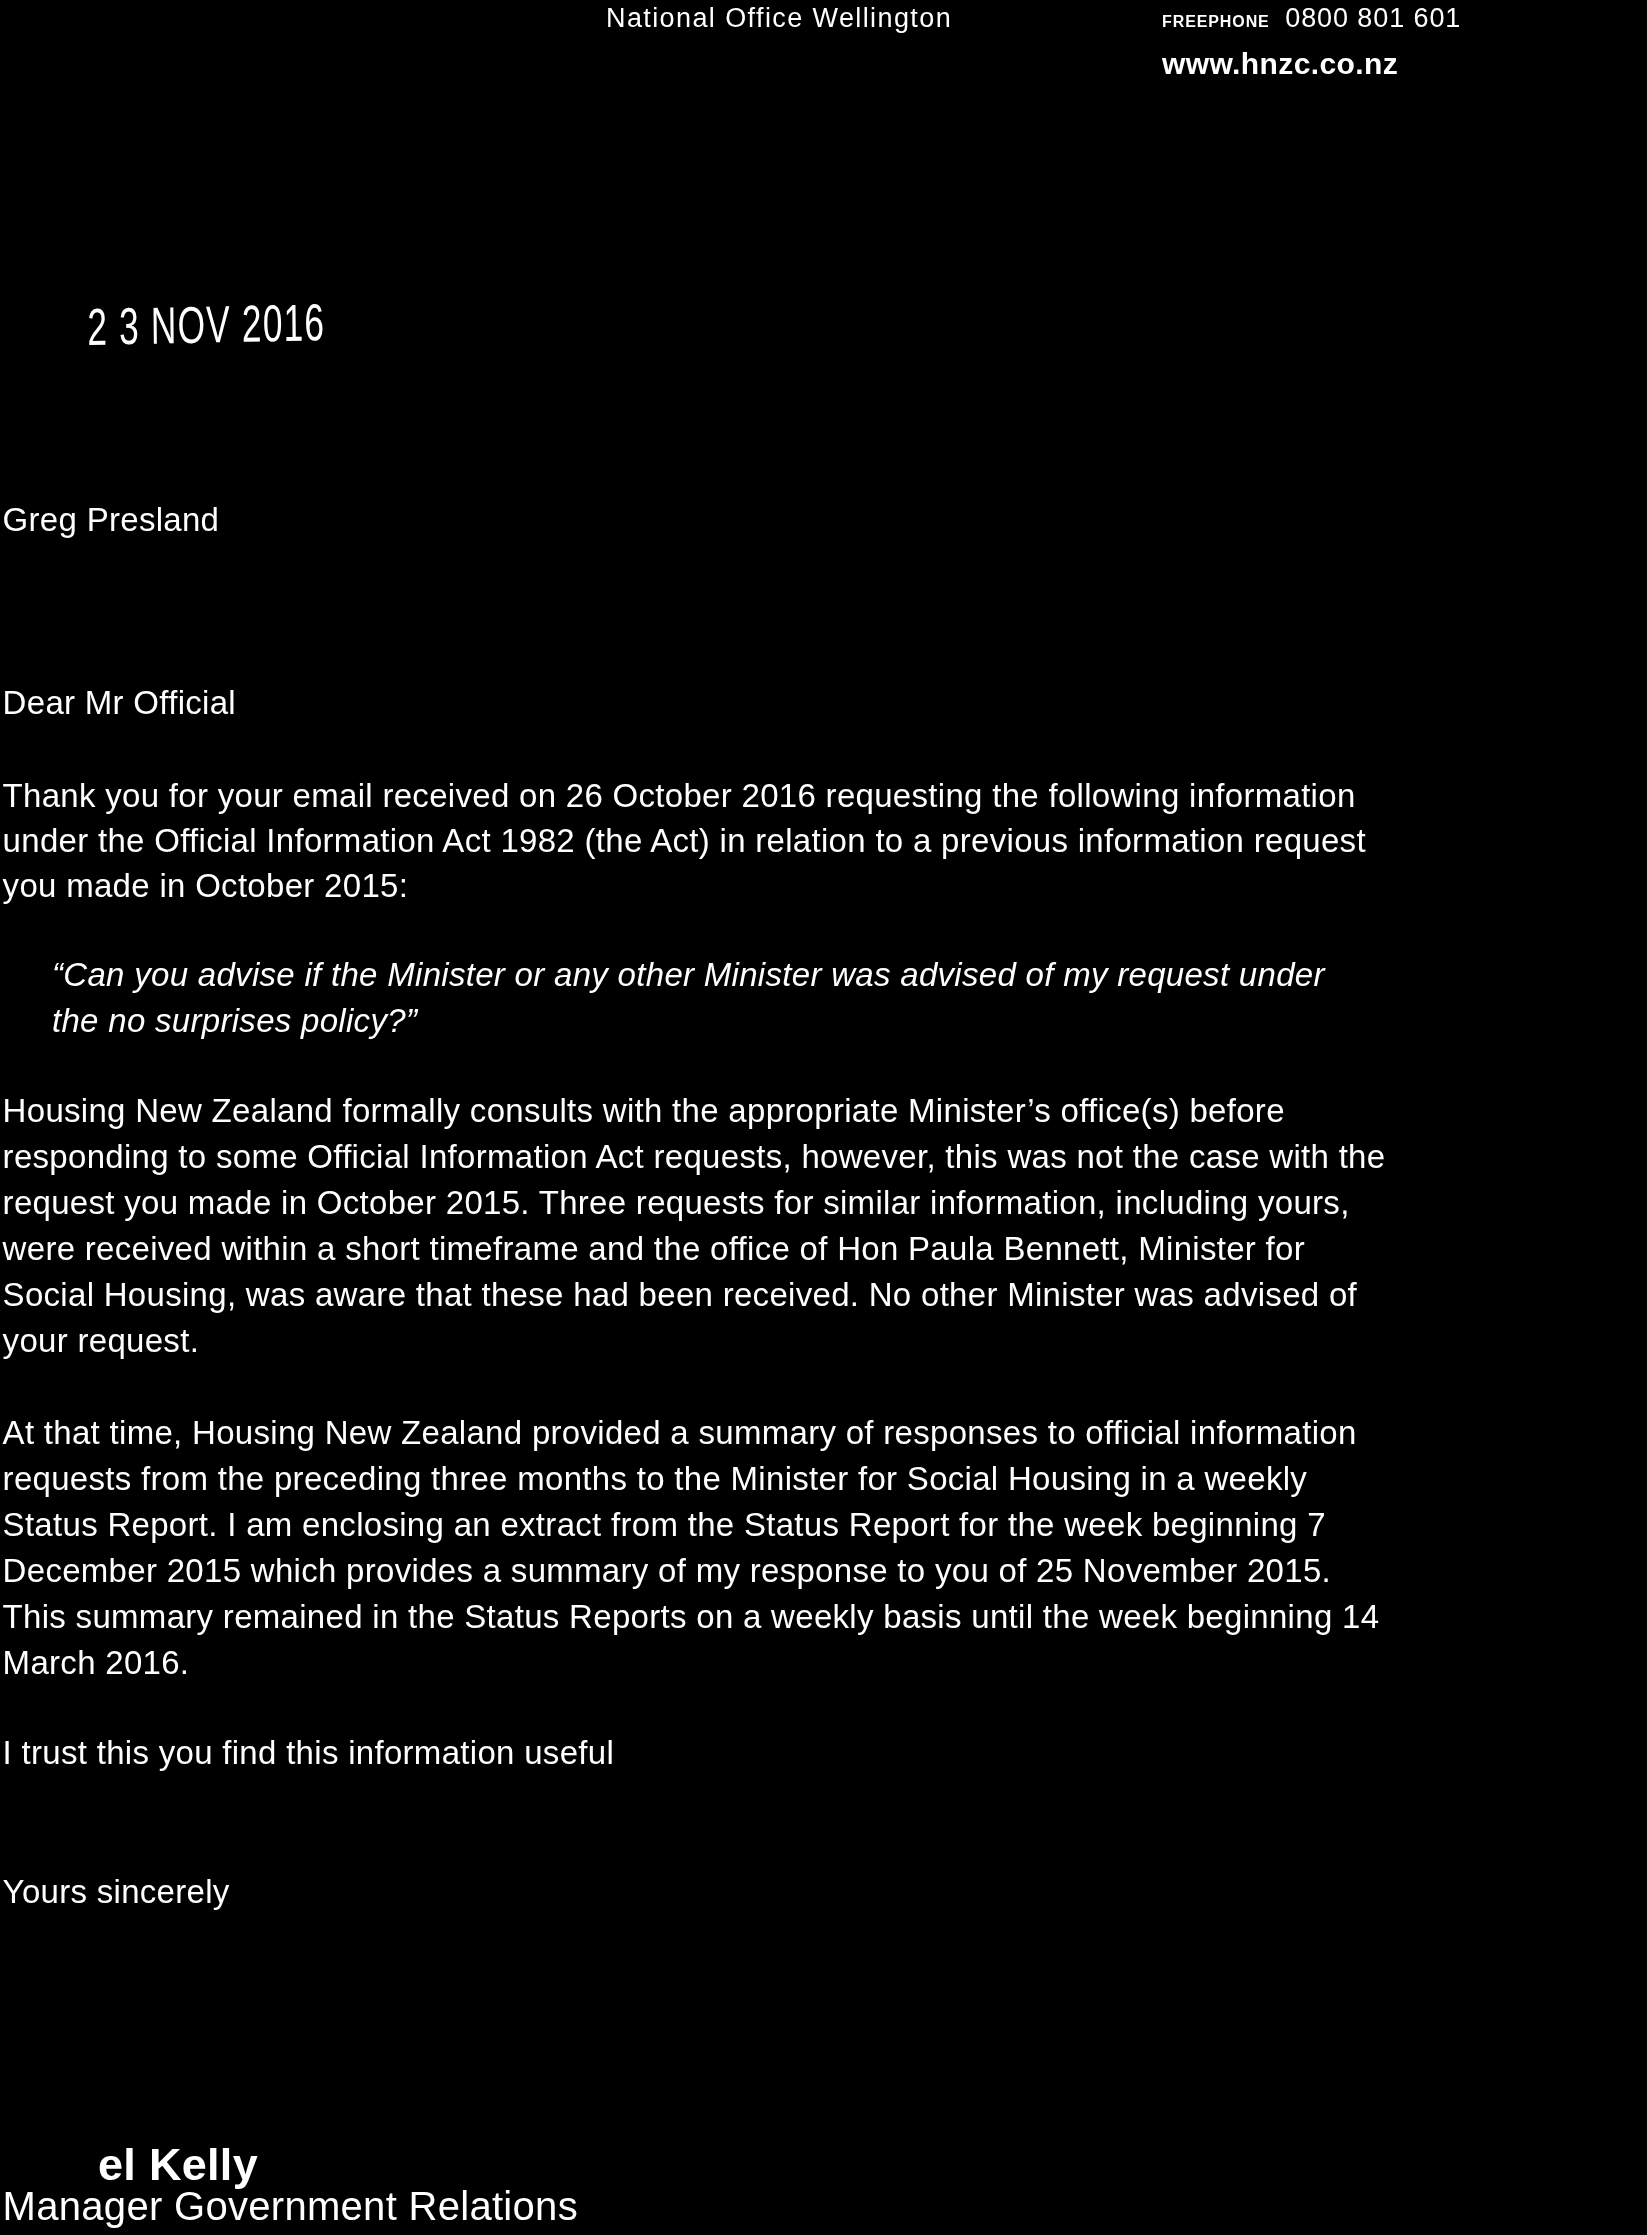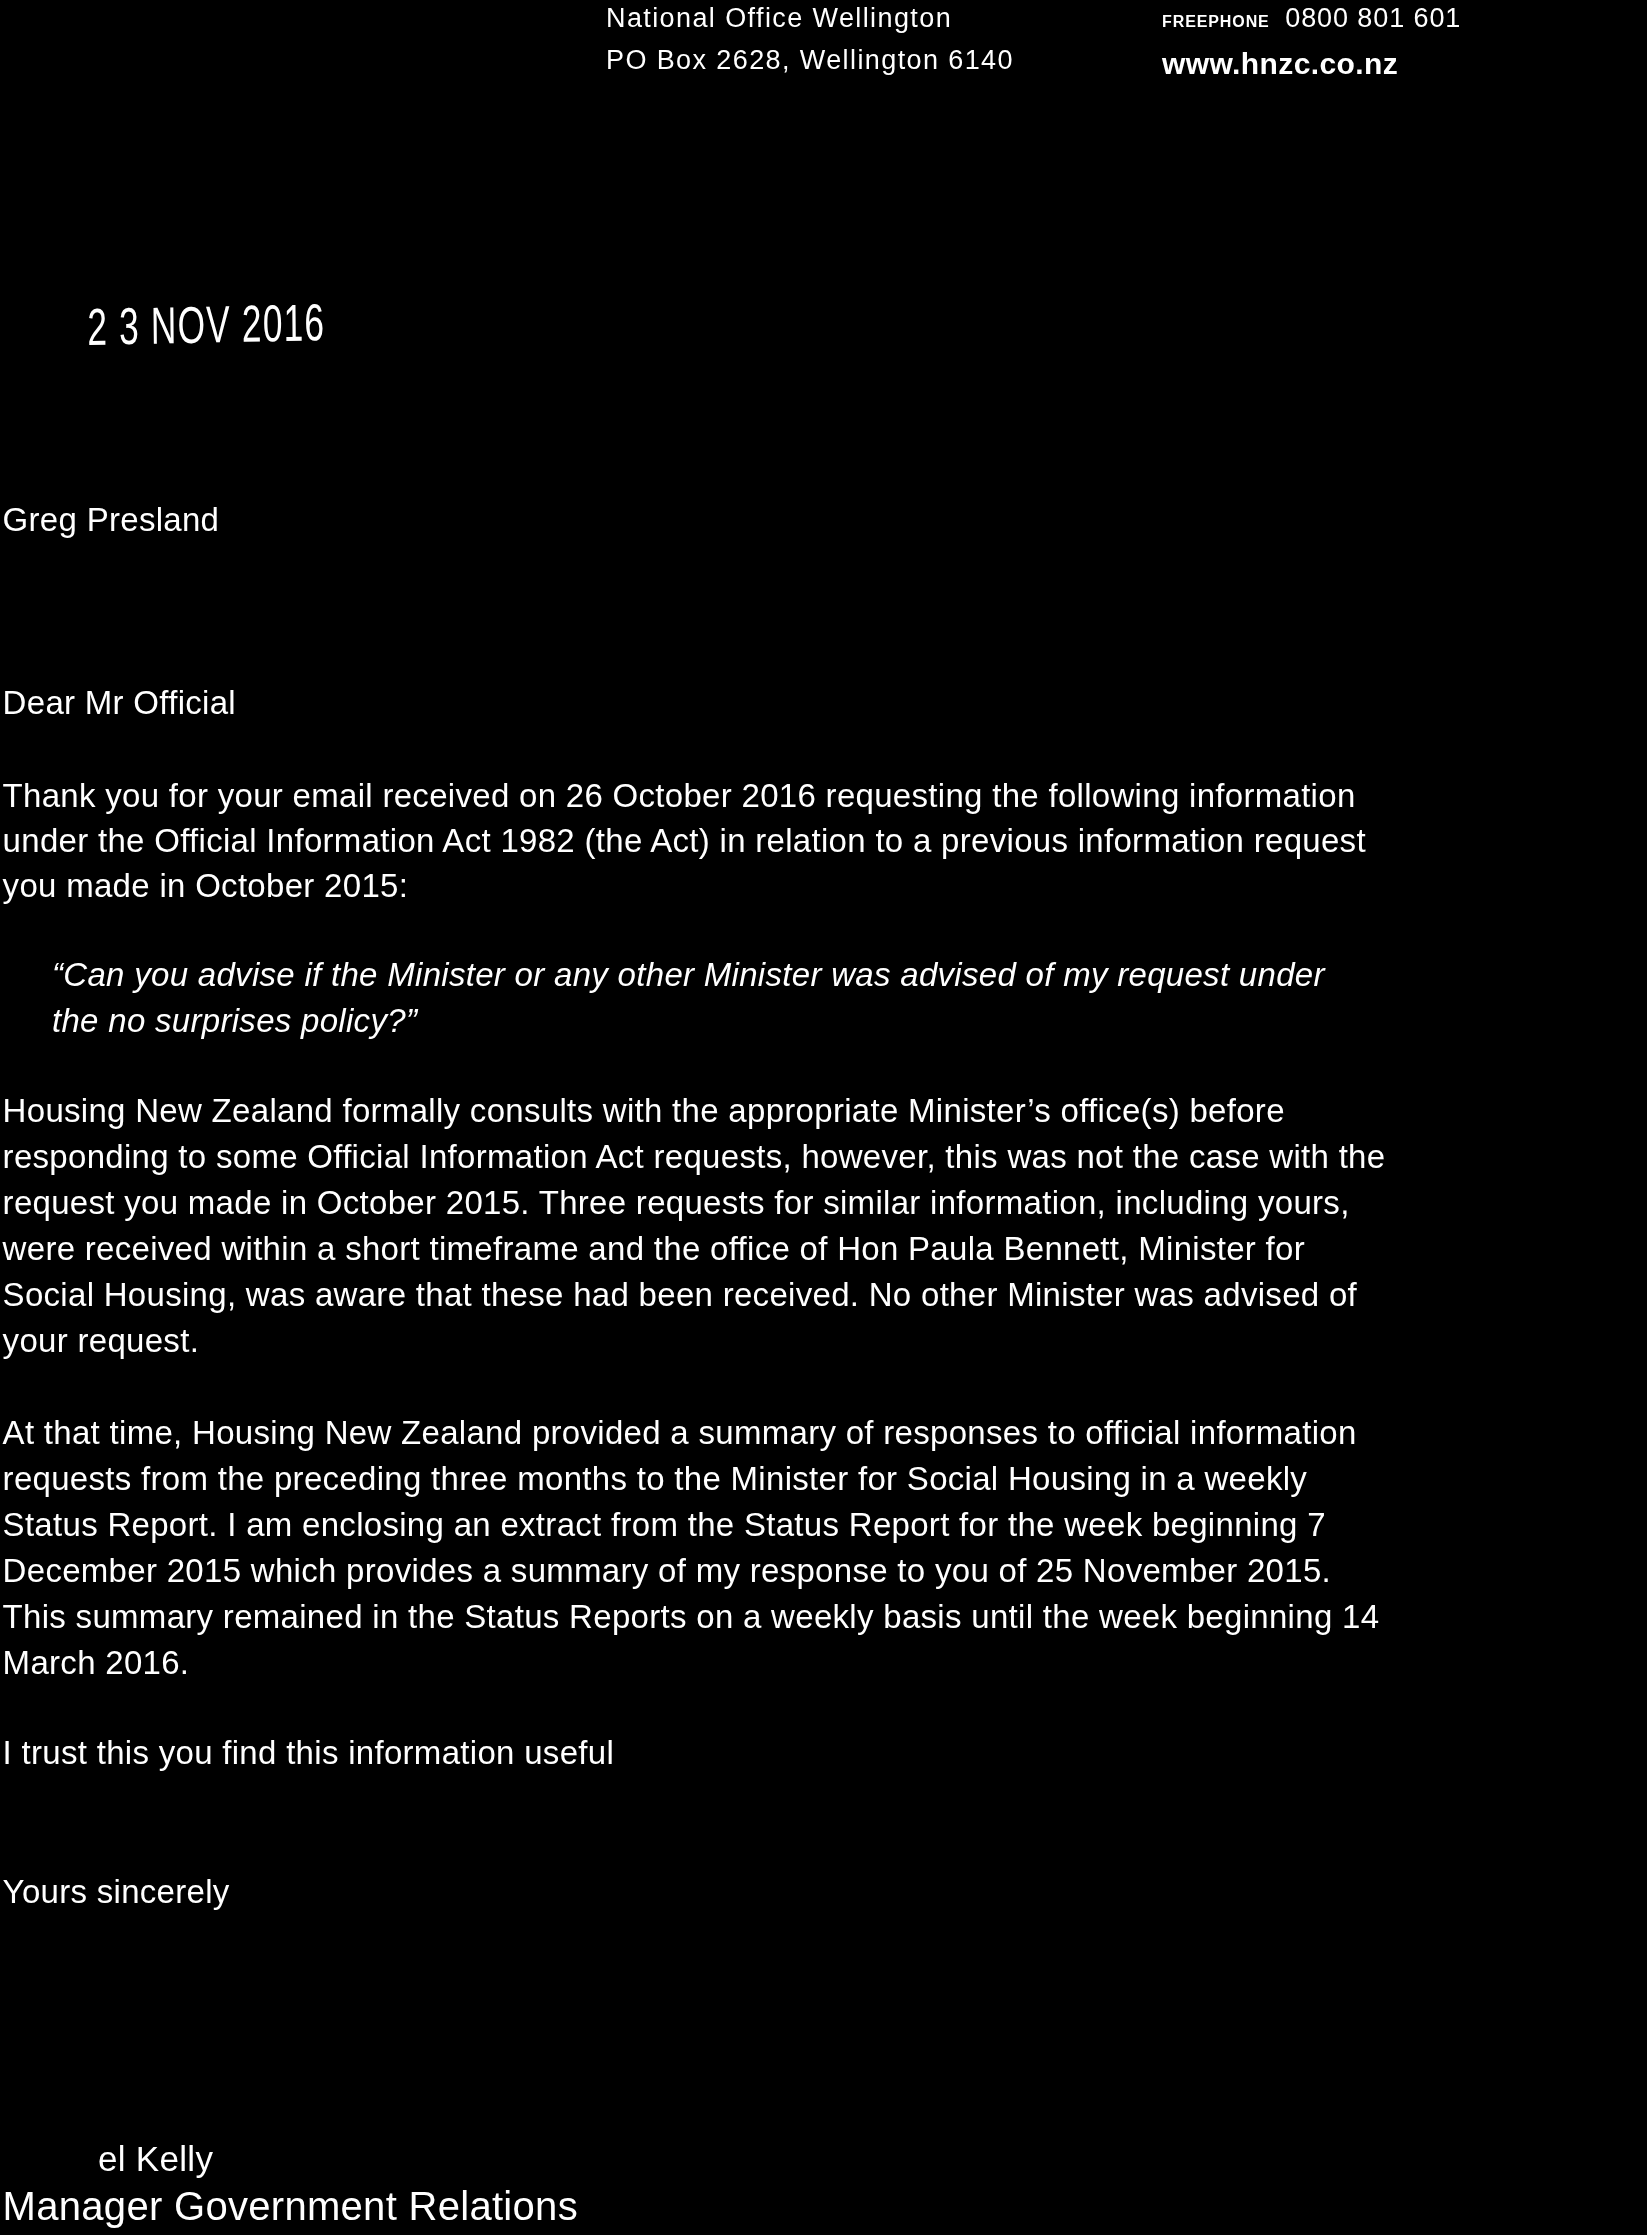--- a/index.html
+++ b/index.html
@@ -41,29 +41,28 @@
     letter-spacing:0.3px;
     width:1648px;
   }
   #para1 { left:2.6px; top:773px; line-height:45px; }
   #quote { left:52px; top:952px; font-style:italic; }
   #para2 { left:2.6px; top:1088px; }
   #para3 { left:2.6px; top:1410px; }
   #closing-line { left:2.6px; top:1730px; }
   #valediction { left:2.6px; top:1869px; }
   
-  #sig-name  { left:98px; top:2139px; font-size:35px; font-weight:400; letter-spacing:0.3px; }
+  #sig-name  { left:98px; top:2139px; font-size:45px; font-weight:700; letter-spacing:0.3px; }
   #sig-title { left:2.6px;  top:2184px; font-size:40px; font-weight:400; letter-spacing:0.3px; }
 </style>
 </head>
 <body>
 
 <div class="abs office">
   <div>National Office Wellington</div>
-  <div>PO Box 2628, Wellington 6140</div>
 </div>
 
 <div class="abs contact">
   <div class="contact-row1">
     <span class="freephone-label">FREEPHONE</span>
     <span class="freephone-number">0800 801 601</span>
   </div>
   <div class="website">www.hnzc.co.nz</div>
 </div>
 

